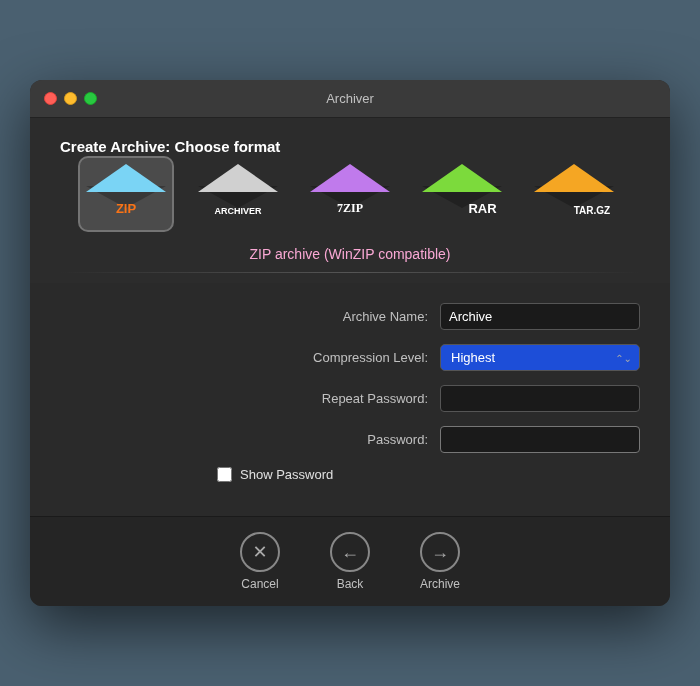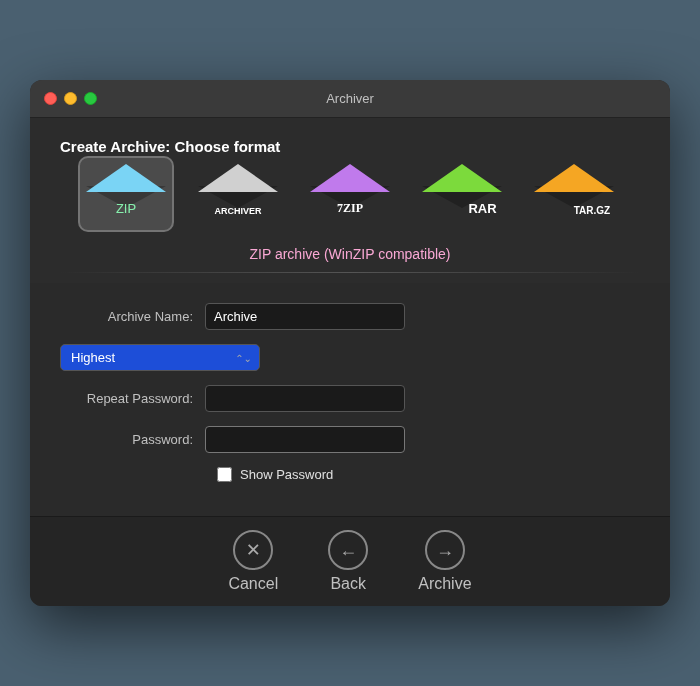--- a/index.html
+++ b/index.html
@@ -174,20 +174,21 @@
     }
     
     .form-section {
       background: #2a2a2a;
       padding: 20px 30px 20px 30px;
     }
     .form-row {
       display: flex;
       align-items: center;
       margin-bottom: 14px;
+      justify-content: flex-end;
     }
     .form-label {
       color: #c0c0c0;
       font-size: 13px;
       text-align: right;
       min-width: 145px;
       padding-right: 12px;
     }
     .form-input {
       background: #1a1a1a;
@@ -271,21 +272,21 @@
       border: 2px solid #888;
       display: flex;
       align-items: center;
       justify-content: center;
       color: #aaa;
       font-size: 18px;
       transition: border-color 0.1s, color 0.1s;
     }
     .btn-label {
       color: #c0c0c0;
-      font-size: 16px;
+      font-size: 12px;
     }
   </style>
 </head>
 <body>
 
 <div class="window">
 
   <div class="title-bar">
     <div class="traffic-lights">
       <div class="traffic-light close"></div>
@@ -299,21 +300,21 @@
     <div class="section-header">
       <span>Create Archive:</span>
       <span>Choose format</span>
     </div>
 
     <div class="format-row">
 
       <div class="format-icon selected">
         <div class="envelope">
           <div class="env-body env-zip">
-            <span class="env-label" style="color:#86efac;font-weight:400;font-size:13px;">ZIP</span>
+            <span class="env-label" style="color:#f97316;font-weight:700;font-size:13px;">ZIP</span>
           </div>
           <div class="env-flap" style="border-bottom-color:#7ad4f5;"></div>
           <div class="env-flap-shadow"></div>
         </div>
       </div>
 
       <div class="format-icon">
         <div class="envelope">
           <div class="env-body env-archiver">
             <span class="env-label" style="color:#fff;font-weight:700;font-size:9px;text-align:center;">ARCHIVER</span>
@@ -361,20 +362,21 @@
   </div>
 
   <div class="form-section">
 
     <div class="form-row">
       <span class="form-label">Archive Name:</span>
       <input class="form-input" type="text" value="Archive" style="">
     </div>
 
     <div class="form-row">
+      <span class="form-label">Compression Level:</span>
       <div class="select-wrapper">
         <select class="form-select">
           <option>None</option>
           <option>Lowest</option>
           <option>Low</option>
           <option>Normal</option>
           <option>High</option>
           <option selected="">Highest</option>
         </select>
       </div>

